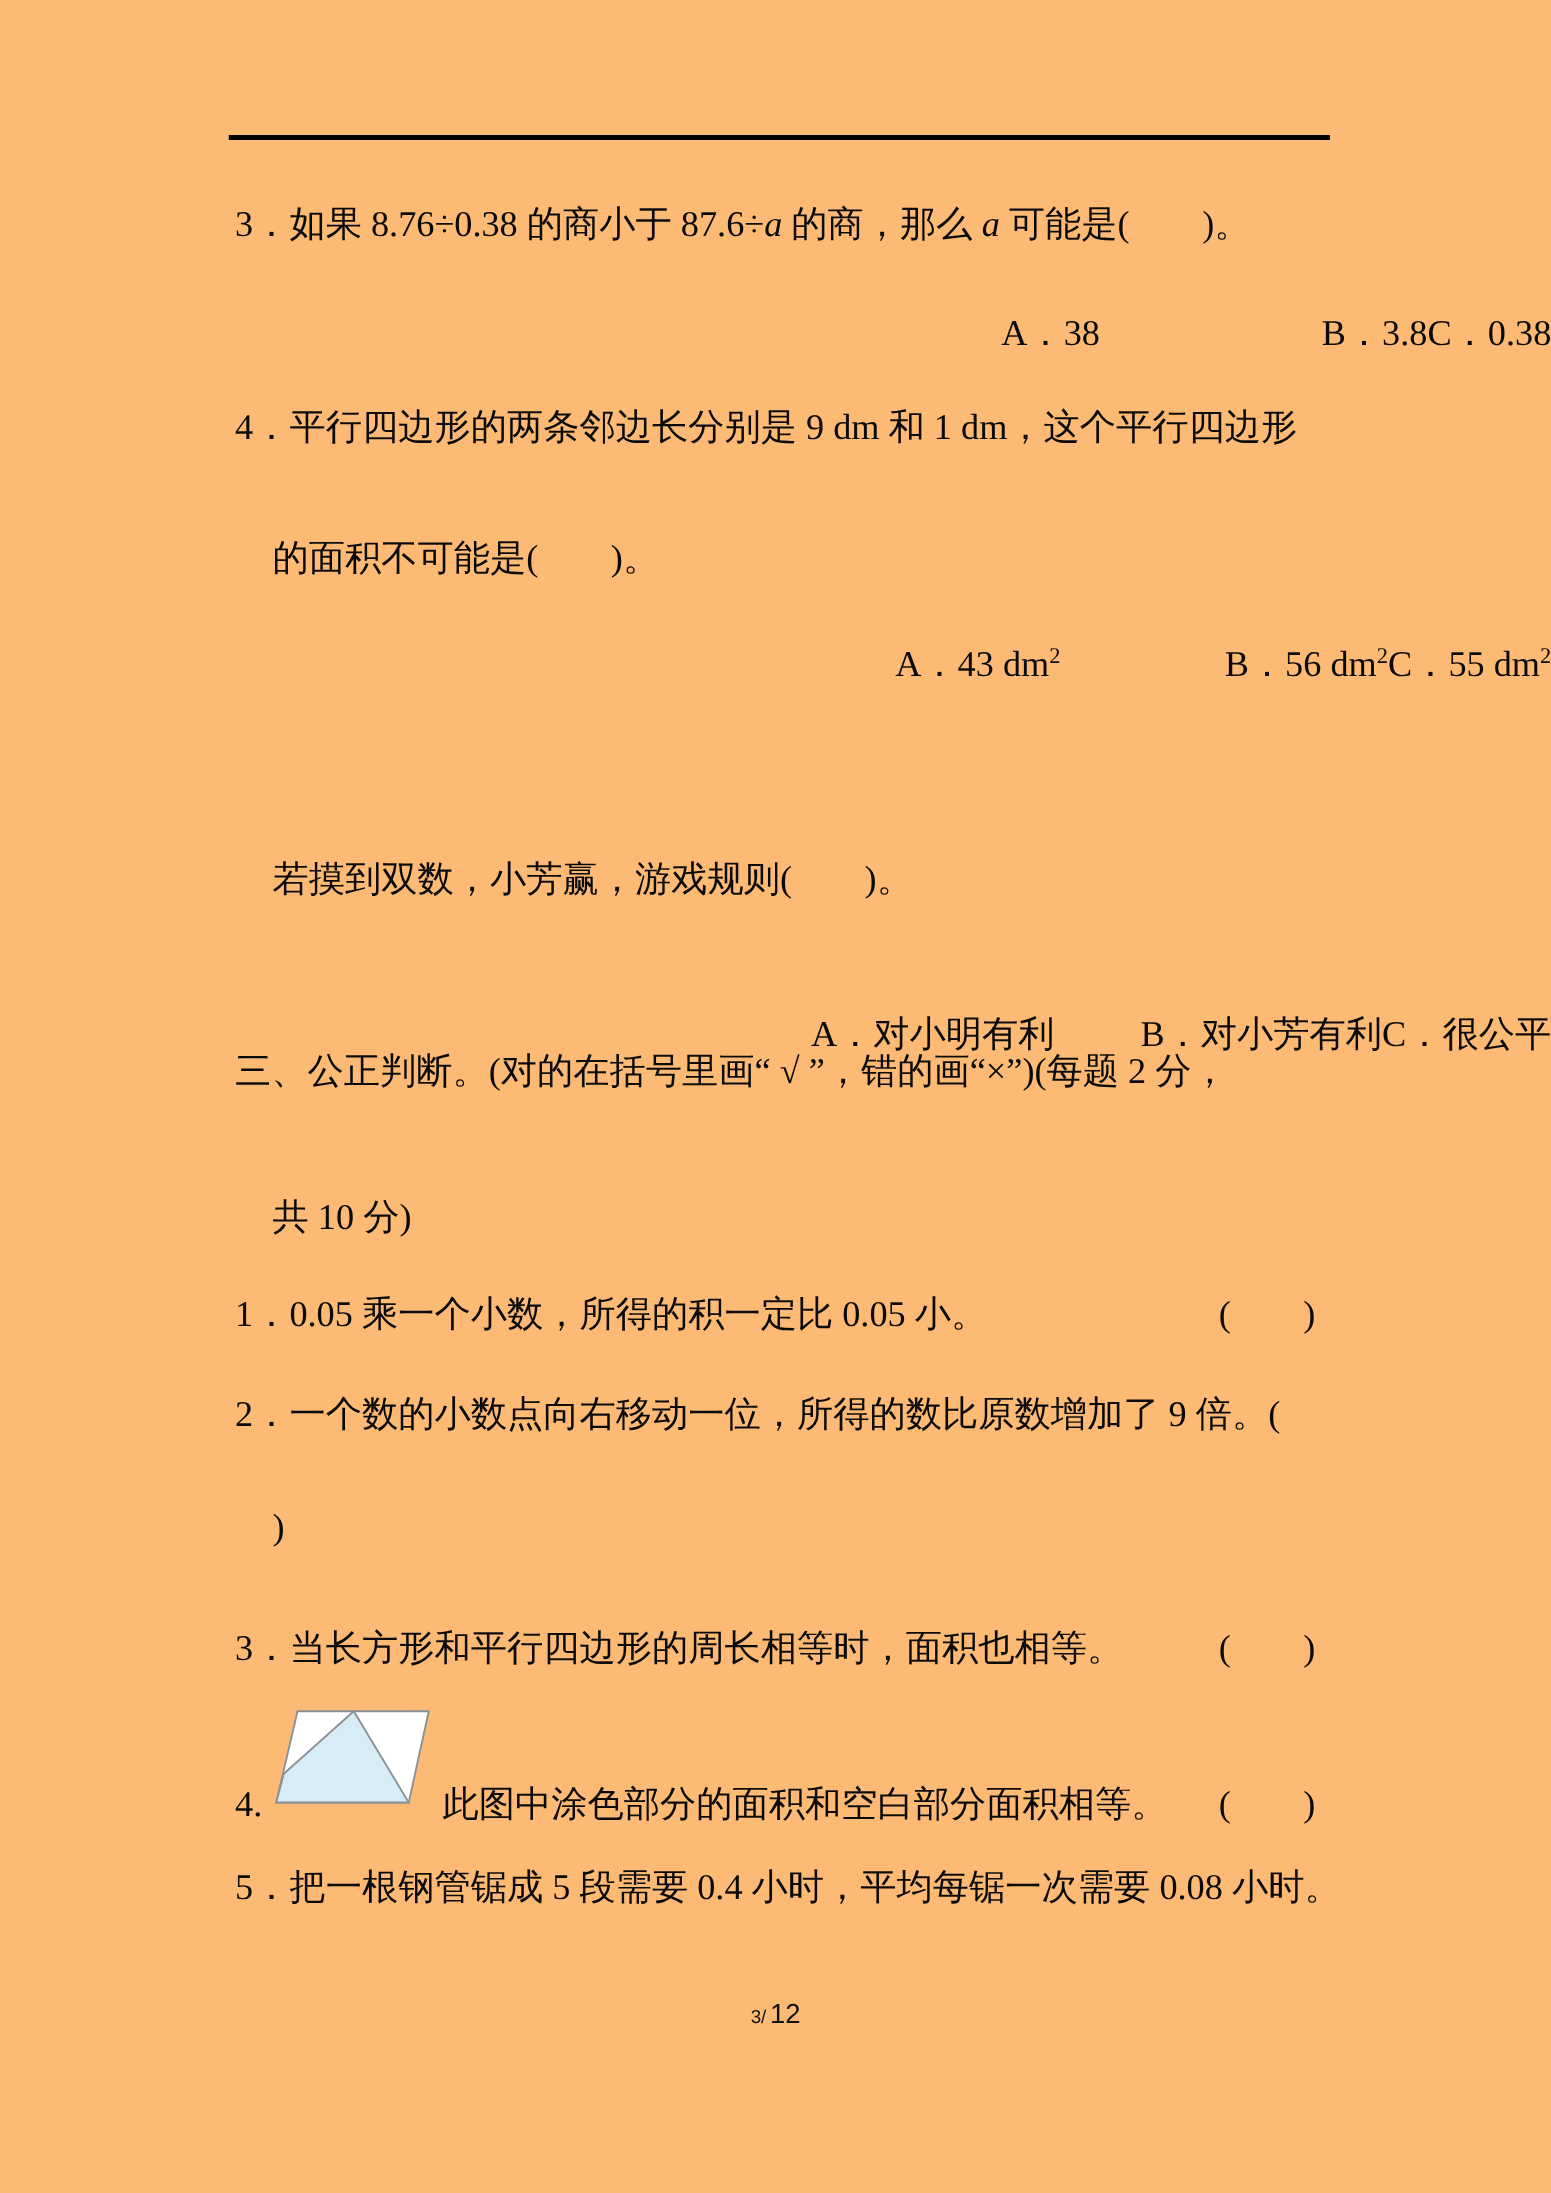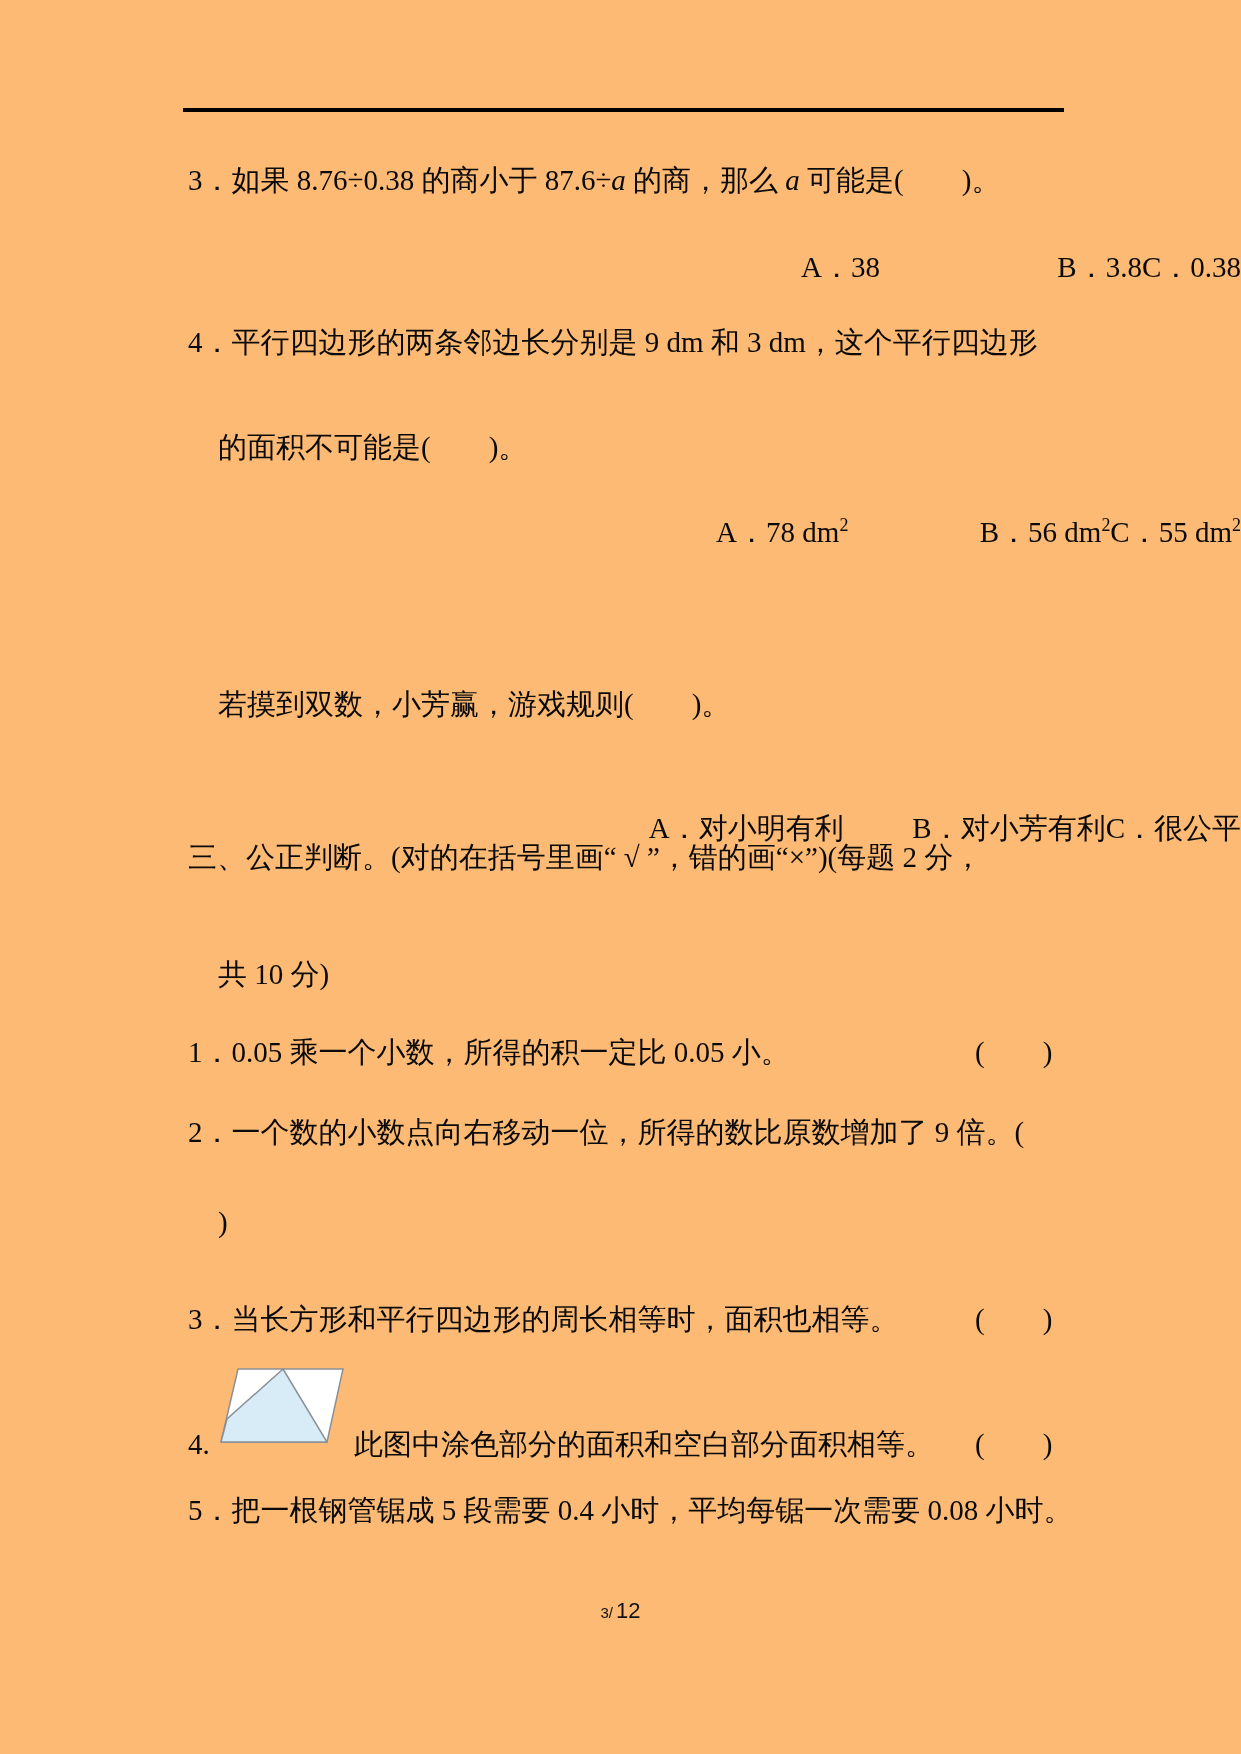--- a/index.html
+++ b/index.html
@@ -52,27 +52,27 @@
   <div class="rule"></div>
 
   <div class="row" style="top:164px">
     <span>3．</span><span>如果 8.76÷0.38 的商小于 87.6÷</span><span class="var">a</span><span> 的商，那么 </span><span class="var">a</span><span> 可能是(　　)。</span>
   </div>
   <div class="row opts" style="top:251px">
     <span class="opt"><span>A．</span><span>38</span></span><span class="opt"><span>B．</span><span>3.8</span></span><span class="opt last"><span>C．</span><span>0.38</span></span>
   </div>
 
   <div class="row" style="top:326px">
-    <span>4．</span><span>平行四边形的两条邻边长分别是 9 dm 和 3 dm，这个平行四边形</span>
+    <span>4．</span><span>平行四边形的两条邻边长分别是 9 dm 和 1 dm，这个平行四边形</span>
   </div>
   <div class="row cont" style="top:431px">
     <span>的面积不可能是(　　)。</span>
   </div>
   <div class="row opts" style="top:516px">
-    <span class="opt"><span>A．</span><span>78 dm</span><sup>2</sup></span><span class="opt"><span>B．</span><span>56 dm</span><sup>2</sup></span><span class="opt last"><span>C．</span><span>55 dm</span><sup>2</sup></span>
+    <span class="opt"><span>A．</span><span>43 dm</span><sup>2</sup></span><span class="opt"><span>B．</span><span>56 dm</span><sup>2</sup></span><span class="opt last"><span>C．</span><span>55 dm</span><sup>2</sup></span>
   </div>
 
   <div class="row cont" style="top:688px">
     <span>若摸到双数，小芳赢，游戏规则(　　)。</span>
   </div>
   <div class="row opts" style="top:812px">
     <span class="opt"><span>A．</span><span>对小明有利</span></span><span class="opt"><span>B．</span><span>对小芳有利</span></span><span class="opt last"><span>C．</span><span>很公平</span></span>
   </div>
 
   <div class="row" style="top:841px">

